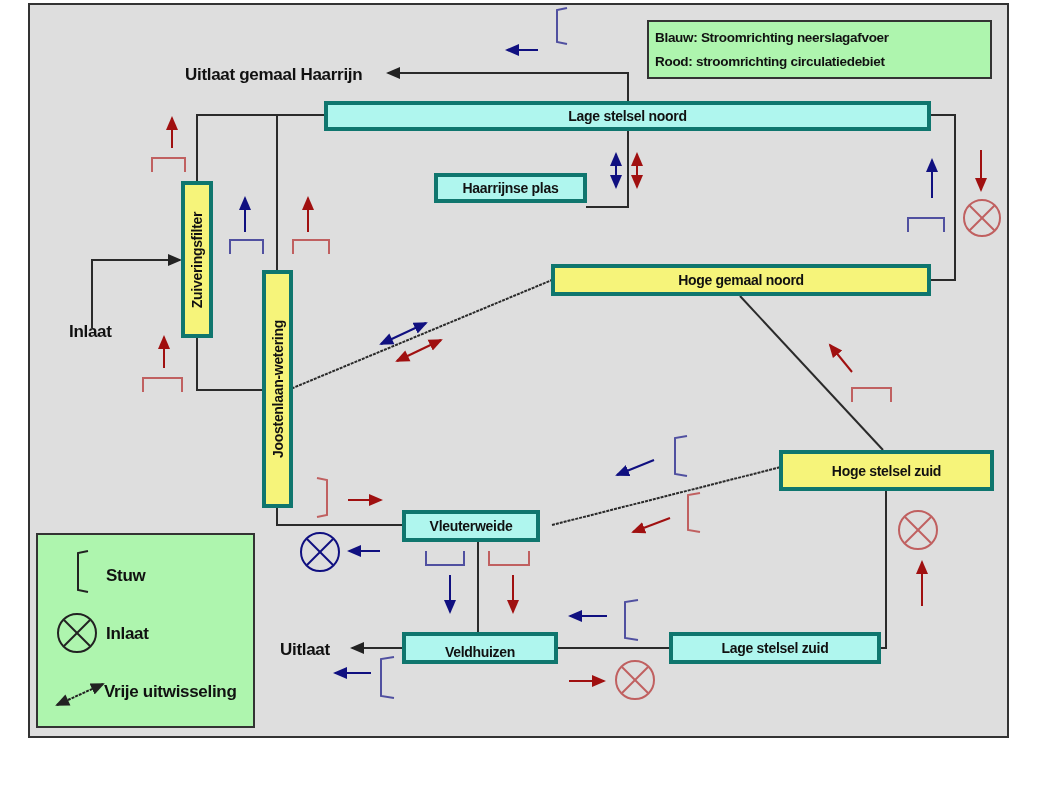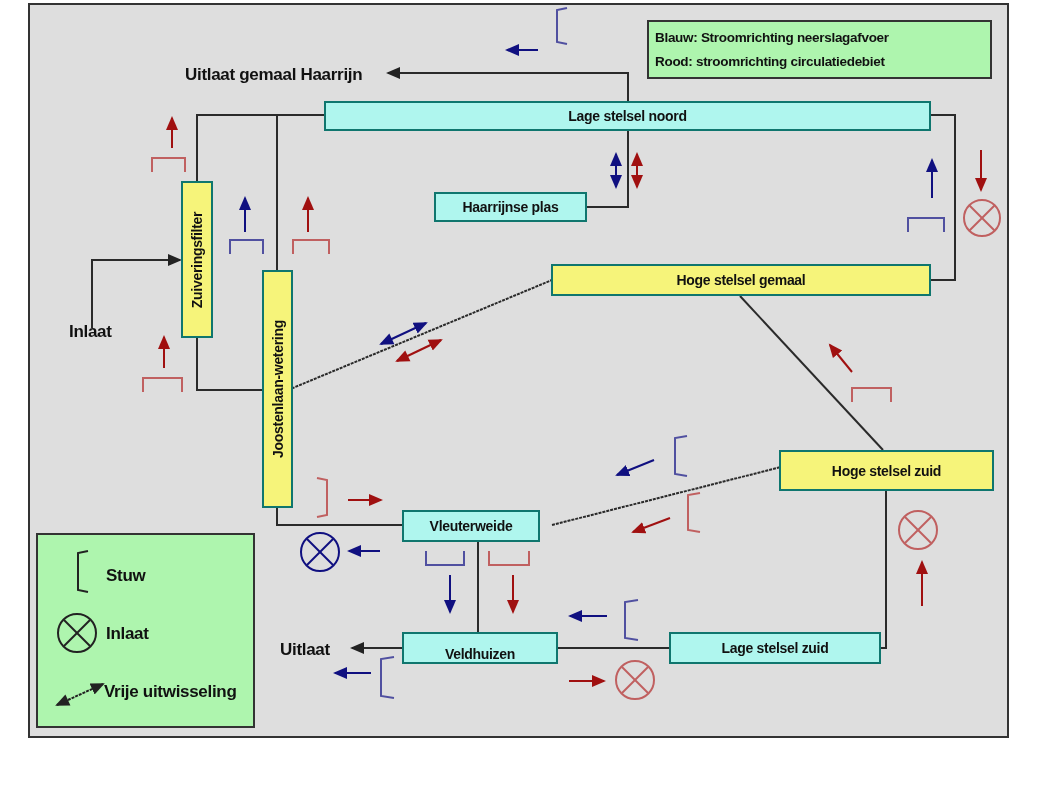--- a/index.html
+++ b/index.html
@@ -1,21 +1,21 @@
 <!DOCTYPE html>
 <html><head>
 <meta charset="utf-8">
 <style>
   html, body { margin: 0; padding: 0; background: #ffffff; }
   body { width: 1043px; height: 785px; position: relative; overflow: hidden;
          font-family: "Liberation Sans", sans-serif; }
   #frame { position: absolute; left: 28px; top: 3px; width: 981px; height: 735px;
            background: #dedede; border: 2px solid #333; box-sizing: border-box; }
   svg#diagram { position: absolute; left: 0; top: 0; width: 1043px; height: 785px; }
-  .node { position: absolute; box-sizing: border-box; border: 2px solid #0f766e;
+  .node { position: absolute; box-sizing: border-box; border: 4px solid #0f766e;
           display: flex; align-items: center; justify-content: center;
           font-weight: bold; font-size: 14px; color: #111; letter-spacing: -0.3px; }
   .cyan { background: #aff6ee; }
   .yellow { background: #f6f47a; }
   .vert span { transform: rotate(-90deg); white-space: nowrap; display: block; }
   .lbl { position: absolute; font-weight: bold; font-size: 17px; color: #111;
          white-space: nowrap; letter-spacing: -0.3px; }
   #legend-top { position: absolute; left: 647px; top: 20px; width: 345px; height: 59px;
                 background: #aef5ae; border: 2px solid #333; box-sizing: border-box;
                 padding: 5px 6px; font-weight: bold; font-size: 13.5px; color: #111; }
@@ -140,25 +140,25 @@
         <line x1="64" y1="620" x2="90" y2="646"></line>
         <line x1="90" y1="620" x2="64" y2="646"></line>
       </g>
     <line x1="57" y1="705" x2="103" y2="684" stroke-dasharray="3,1" marker-start="url(#ah-k-s)" marker-end="url(#ah-k)"></line>
   </g>
 </svg>
 
 <div class="node cyan" style="left: 324px; top: 101px; width: 607px; height: 30px; z-index: 3;">
   <span>Lage stelsel noord</span>
 </div>
-<div class="node cyan" style="left: 434px; top: 192px; width: 153px; height: 30px; z-index: 3; align-items: center;">
+<div class="node cyan" style="left: 434px; top: 173px; width: 153px; height: 30px; z-index: 3; align-items: center;">
   <span>Haarrijnse plas</span>
 </div>
 <div class="node yellow" style="left: 551px; top: 264px; width: 380px; height: 32px; z-index: 3;">
-  <span>Hoge stelsel gemaal</span>
+  <span>Hoge gemaal noord</span>
 </div>
 <div class="node yellow vert" style="left: 181px; top: 181px; width: 32px; height: 157px; z-index: 3;">
   <span>Zuiveringsfilter</span>
 </div>
 <div class="node yellow vert" style="left: 262px; top: 270px; width: 31px; height: 238px; z-index: 3;">
   <span>Joostenlaan-wetering</span>
 </div>
 <div class="node yellow" style="left: 779px; top: 450px; width: 215px; height: 41px; z-index: 3;">
   <span>Hoge stelsel zuid</span>
 </div>

